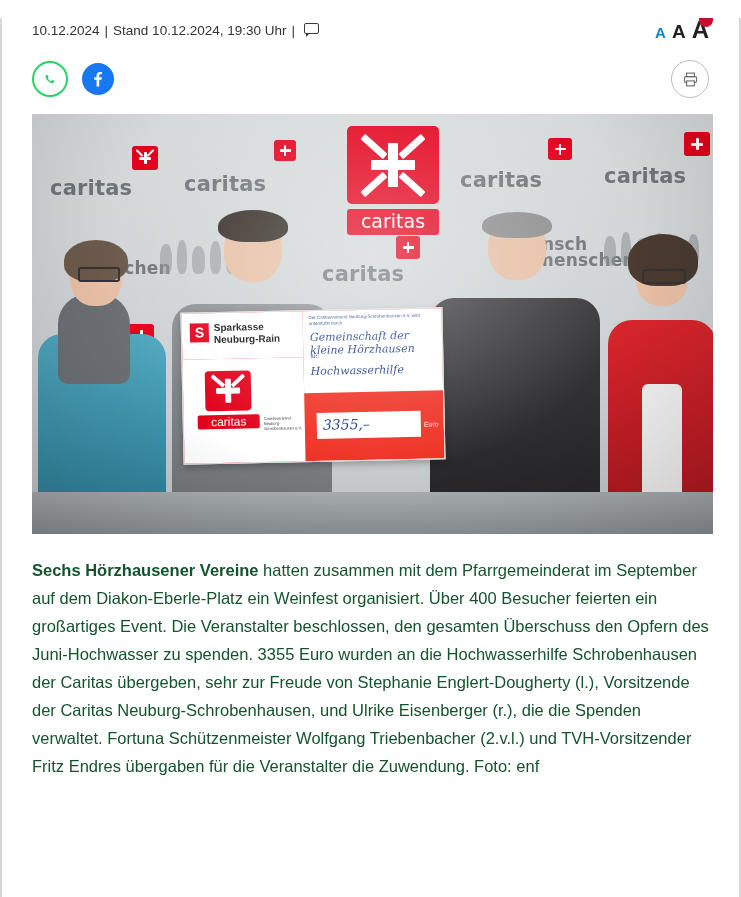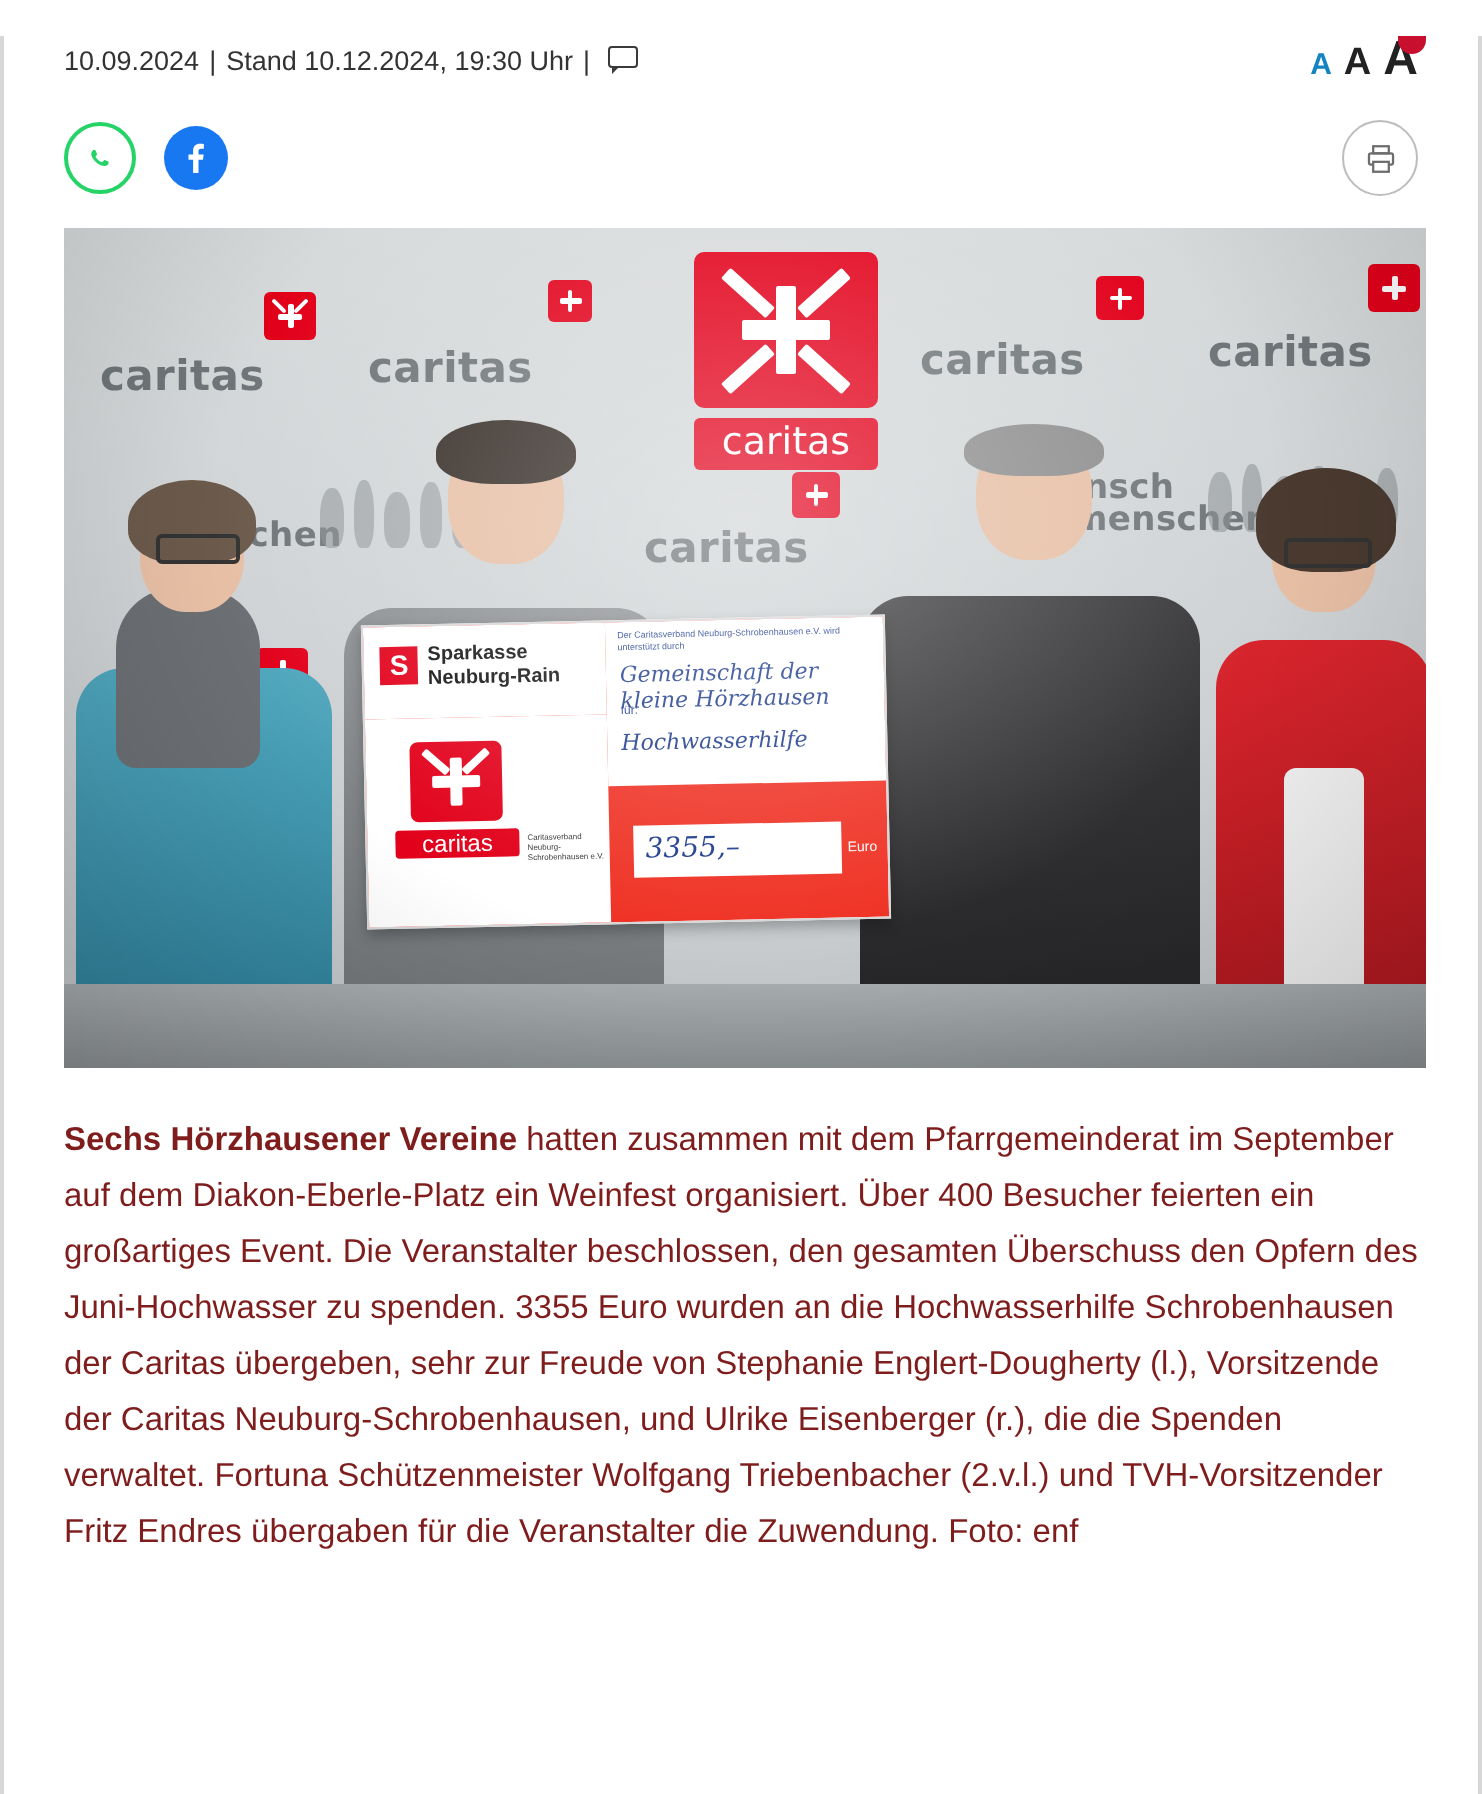--- a/index.html
+++ b/index.html
@@ -307,36 +307,36 @@
     left: 5px; top: 1px;
     color: #fff;
     font-size: 14px;
     font-weight: bold;
     font-family: "Liberation Sans", sans-serif;
   }
   .caption {
     margin-top: 22px;
     font-size: 16.5px;
     line-height: 28px;
-    color: #7f1d1d;
+    color: #14532d;
   }
   .caption b { font-weight: bold; }
 </style>
 </head>
 <body>
 
 <div class="page">
   <div class="top-accent"></div>
 
   <div class="inner">
 
 
     <div class="meta-row">
       <div class="meta-left">
-        <span>10.09.2024</span>
+        <span>10.12.2024</span>
         <span class="sep">|</span>
         <span>Stand 10.12.2024, 19:30 Uhr</span>
         <span class="sep">|</span>
         <span class="comment-icon">
           <span class="bubble"></span>
           <span class="tail"></span>
         </span>
       </div>
       <div class="font-sizes">
         <span class="fs small">A</span>

